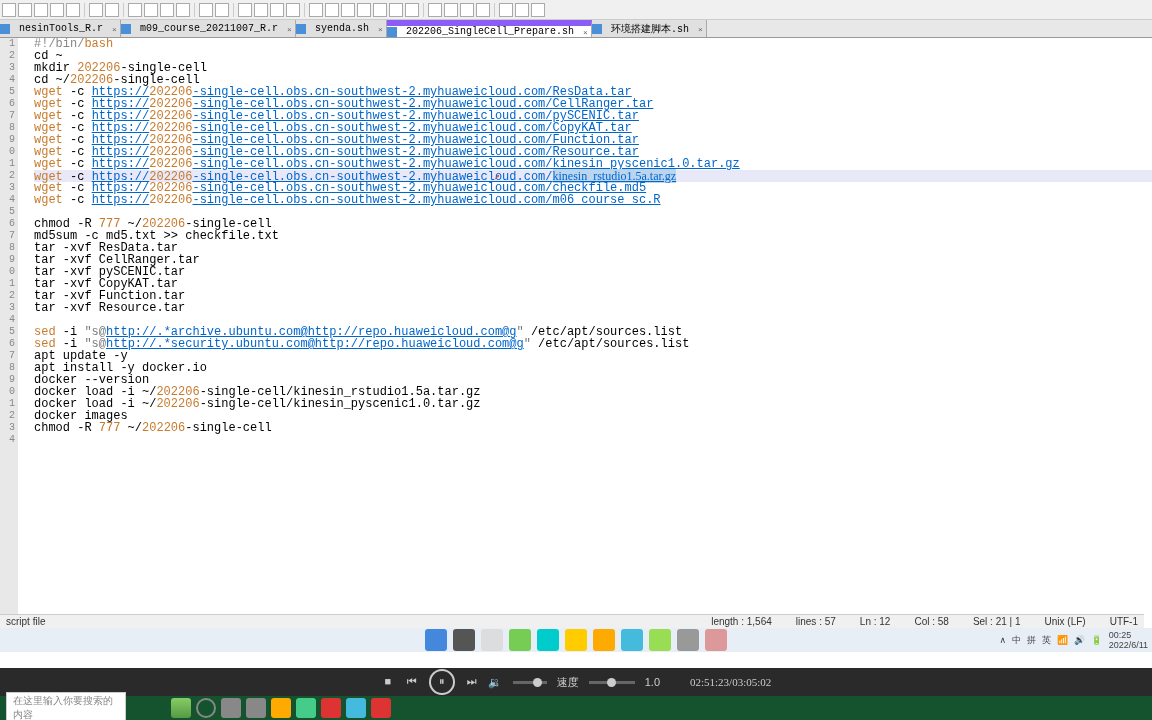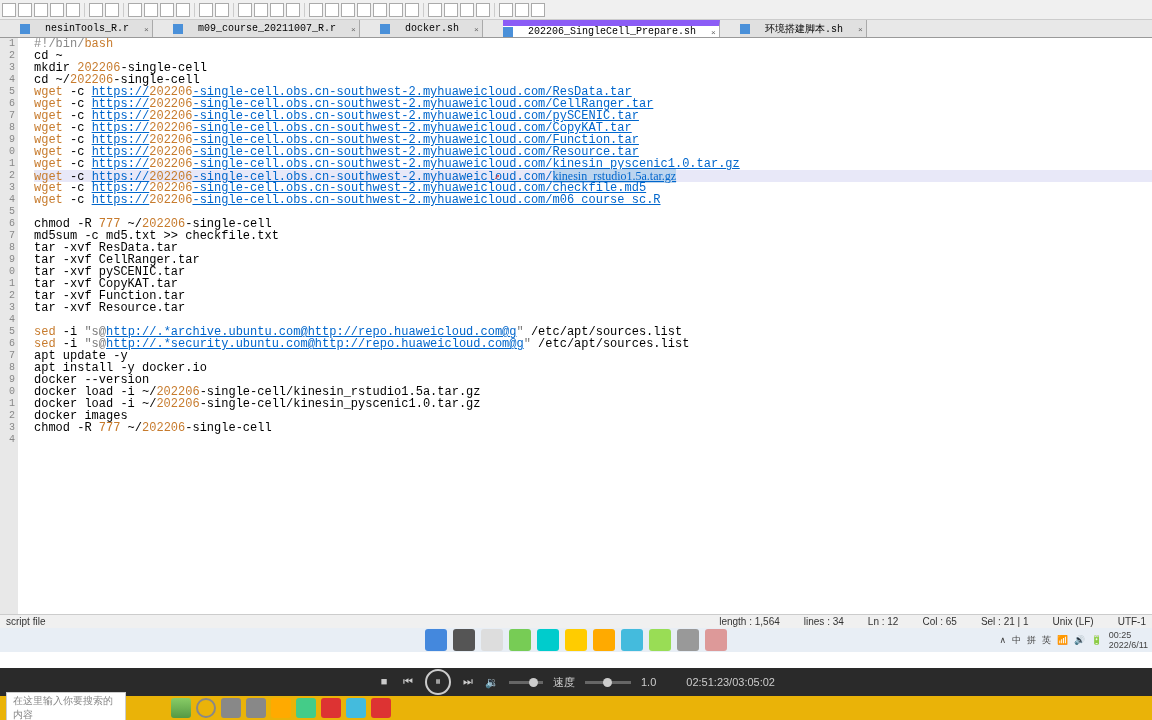--- a/index.html
+++ b/index.html
@@ -3,56 +3,56 @@
 <meta charset="utf-8">
 <style>
   * { margin: 0; padding: 0; box-sizing: border-box; }
   body { font-family: "Courier New", monospace; font-size: 12px; background: #fff; overflow: hidden; width: 1152px; height: 720px; position: relative; }
   
   .toolbar { height: 20px; background: #f0f0f0; border-bottom: 1px solid #ccc; display: flex; align-items: center; padding: 0 2px; gap: 2px; }
   .tb-btn { width: 14px; height: 14px; background: #fff; border: 1px solid #aaa; display: inline-block; }
   .tb-sep { width: 1px; height: 14px; background: #ccc; margin: 0 2px; }
   
   .tabbar { height: 18px; background: #e8e8e8; border-bottom: 1px solid #999; display: flex; align-items: stretch; font-size: 10px; }
-  .tab { padding: 1px 0; border-right: 1px solid #aaa; display: flex; align-items: center; gap: 15px; background: #e0e0e0; cursor: pointer; margin-left: 20px; }
+  .tab { padding: 1px 0; border-right: 1px solid #aaa; display: flex; align-items: center; gap: 9px; background: #e0e0e0; cursor: pointer; }
   .tab.active { background: #fff; border-top: 6px solid #8b5cf6; }
   .tab-icon { width: 10px; height: 10px; background: #4a90d9; display: inline-block; }
   .tab-close { width: 8px; height: 8px; font-size: 8px; color: #666; }
   
   .editor { position: relative; height: 576px; overflow: hidden; font-size: 12px; line-height: 12px; }
   .gutter { position: absolute; left: 0; top: 0; width: 18px; background: #e8e8e8; color: #888; text-align: right; padding-right: 3px; height: 100%; font-size: 10px; }
   .code { position: absolute; left: 34px; top: 0; white-space: pre; }
   .line { height: 12px; }
   .line.hl { background: #e8e8f8; width: 1130px; }
   
   .kw-sh { color: #888; }
   .kw-num { color: #c77b2d; }
   .kw-link { color: #0066cc; text-decoration: underline; }
   .kw-str { color: #7a7a7a; }
   .kw-sel { background: #bcd5ef; font-family: Liberation Serif, serif; }
   
-  .statusbar { position: absolute; top: 614px; left: 0; right: 0; height: 14px; background: #f0f0f0; border-top: 1px solid #ccc; font-size: 10px; display: flex; align-items: center; padding: 0 6px; color: #333; font-family: sans-serif; }
+  .statusbar { position: absolute; top: 614px; left: 0; right: 8px; height: 14px; background: #f0f0f0; border-top: 1px solid #ccc; font-size: 10px; display: flex; align-items: center; padding: 0 6px; color: #333; font-family: sans-serif; }
   .status-l { flex: 0 0 auto; }
   .status-spacer { flex: 1; }
   .status-item { margin-left: 24px; }
   
   .taskbar { position: absolute; top: 628px; left: 0; right: 0; height: 24px; background: #e8eef5; display: flex; align-items: center; justify-content: center; gap: 6px; }
   .tb-app { width: 22px; height: 22px; background: #4a90d9; border-radius: 3px; }
   .tb-right { position: absolute; right: 4px; font-size: 9px; color: #444; display: flex; align-items: center; gap: 6px; font-family: sans-serif; }
   
   .videobar { position: absolute; top: 668px; left: 0; right: 0; height: 28px; background: #2a2a2a; display: flex; align-items: center; justify-content: center; gap: 10px; }
   .vb-btn { width: 14px; height: 14px; color: #ccc; display: flex; align-items: center; justify-content: center; cursor: pointer; font-size: 11px; }
   .vb-play { width: 26px; height: 26px; border-radius: 50%; border: 2px solid #ccc; }
   .vb-slider { width: 34px; height: 3px; background: #666; position: relative; }
   .vb-slider::after { content: ''; position: absolute; left: 60%; top: -3px; width: 9px; height: 9px; background: #ccc; border-radius: 50%; }
   .vb-text { color: #ccc; font-size: 11px; font-family: sans-serif; }
   .vb-slider2 { width: 46px; height: 3px; background: #666; position: relative; }
   .vb-slider2::after { content: ''; position: absolute; left: 40%; top: -3px; width: 9px; height: 9px; background: #ccc; border-radius: 50%; }
   
-  .bottombar { position: absolute; top: 696px; left: 0; right: 0; height: 24px; background: #eab308; display: flex; align-items: center; padding: 12px 6px; font-size: 11px; font-family: sans-serif; }
+  .bottombar { position: absolute; top: 696px; left: 0; right: 0; height: 24px; background: #14532d; display: flex; align-items: center; padding: 12px 6px; font-size: 11px; font-family: sans-serif; }
   .search-box { background: #fff; border: 1px solid #ccc; padding: 1px 6px; width: 120px; color: #888; font-size: 10px; }
   .bb-app { width: 20px; height: 20px; border-radius: 3px; margin-left: 5px; }
   .caret-mark { position: absolute; color: #d44; font-size: 10px; }
 </style>
 </head>
 <body>
 
 <div class="toolbar">
   <span class="tb-btn"></span>
   <span class="tb-btn"></span>
@@ -100,21 +100,21 @@
       <span>nesinTools_R.r</span>
       <span class="tab-close">×</span>
     </div>
     <div class="tab">
       <span class="tab-icon"></span>
       <span>m09_course_20211007_R.r</span>
       <span class="tab-close">×</span>
     </div>
     <div class="tab">
       <span class="tab-icon"></span>
-      <span>docker.sh</span>
+      <span>syenda.sh</span>
       <span class="tab-close">×</span>
     </div>
     <div class="tab active">
       <span class="tab-icon"></span>
       <span>202206_SingleCell_Prepare.sh</span>
       <span class="tab-close">×</span>
     </div>
     <div class="tab">
       <span class="tab-icon"></span>
       <span>环境搭建脚本.sh</span>
@@ -160,23 +160,23 @@
       <div class="line">4</div>
     </div>
   <div class="code" id="code"><div class="line"><span class="kw-sh">#!/bin/</span><span class="kw-num">bash</span></div><div class="line"><span>cd ~</span></div><div class="line"><span>mkdir </span><span class="kw-num">202206</span><span>-single-cell</span></div><div class="line"><span>cd ~/</span><span class="kw-num">202206</span><span>-single-cell</span></div><div class="line"><span class="kw-num">wget</span><span> -c </span><span class="kw-link">https://</span><span class="kw-num">202206</span><span class="kw-link">-single-cell.obs.cn-southwest-2.myhuaweicloud.com/ResData.tar</span></div><div class="line"><span class="kw-num">wget</span><span> -c </span><span class="kw-link">https://</span><span class="kw-num">202206</span><span class="kw-link">-single-cell.obs.cn-southwest-2.myhuaweicloud.com/CellRanger.tar</span></div><div class="line"><span class="kw-num">wget</span><span> -c </span><span class="kw-link">https://</span><span class="kw-num">202206</span><span class="kw-link">-single-cell.obs.cn-southwest-2.myhuaweicloud.com/pySCENIC.tar</span></div><div class="line"><span class="kw-num">wget</span><span> -c </span><span class="kw-link">https://</span><span class="kw-num">202206</span><span class="kw-link">-single-cell.obs.cn-southwest-2.myhuaweicloud.com/CopyKAT.tar</span></div><div class="line"><span class="kw-num">wget</span><span> -c </span><span class="kw-link">https://</span><span class="kw-num">202206</span><span class="kw-link">-single-cell.obs.cn-southwest-2.myhuaweicloud.com/Function.tar</span></div><div class="line"><span class="kw-num">wget</span><span> -c </span><span class="kw-link">https://</span><span class="kw-num">202206</span><span class="kw-link">-single-cell.obs.cn-southwest-2.myhuaweicloud.com/Resource.tar</span></div><div class="line"><span class="kw-num">wget</span><span> -c </span><span class="kw-link">https://</span><span class="kw-num">202206</span><span class="kw-link">-single-cell.obs.cn-southwest-2.myhuaweicloud.com/kinesin_pyscenic1.0.tar.gz</span></div><div class="line hl"><span class="kw-num">wget</span><span> -c </span><span class="kw-link">https://</span><span class="kw-num">202206</span><span class="kw-link">-single-cell.obs.cn-southwest-2.myhuaweicloud.com/</span><span class="kw-link kw-sel">kinesin_rstudio1.5a.tar.gz</span></div><div class="line"><span class="kw-num">wget</span><span> -c </span><span class="kw-link">https://</span><span class="kw-num">202206</span><span class="kw-link">-single-cell.obs.cn-southwest-2.myhuaweicloud.com/checkfile.md5</span></div><div class="line"><span class="kw-num">wget</span><span> -c </span><span class="kw-link">https://</span><span class="kw-num">202206</span><span class="kw-link">-single-cell.obs.cn-southwest-2.myhuaweicloud.com/m06_course_sc.R</span></div><div class="line"></div><div class="line"><span>chmod -R </span><span class="kw-num">777</span><span> ~/</span><span class="kw-num">202206</span><span>-single-cell</span></div><div class="line"><span>md5sum -c md5.txt &gt;&gt; checkfile.txt</span></div><div class="line"><span>tar -xvf ResData.tar</span></div><div class="line"><span>tar -xvf CellRanger.tar</span></div><div class="line"><span>tar -xvf pySCENIC.tar</span></div><div class="line"><span>tar -xvf CopyKAT.tar</span></div><div class="line"><span>tar -xvf Function.tar</span></div><div class="line"><span>tar -xvf Resource.tar</span></div><div class="line"></div><div class="line"><span class="kw-num">sed</span><span> -i </span><span class="kw-str">"s@</span><span class="kw-link">http://.*archive.ubuntu.com@http://repo.huaweicloud.com@g</span><span class="kw-str">"</span><span> /etc/apt/sources.list</span></div><div class="line"><span class="kw-num">sed</span><span> -i </span><span class="kw-str">"s@</span><span class="kw-link">http://.*security.ubuntu.com@http://repo.huaweicloud.com@g</span><span class="kw-str">"</span><span> /etc/apt/sources.list</span></div><div class="line"><span>apt update -y</span></div><div class="line"><span>apt install -y docker.io</span></div><div class="line"><span>docker --version</span></div><div class="line"><span>docker load -i ~/</span><span class="kw-num">202206</span><span>-single-cell/kinesin_rstudio1.5a.tar.gz</span></div><div class="line"><span>docker load -i ~/</span><span class="kw-num">202206</span><span>-single-cell/kinesin_pyscenic1.0.tar.gz</span></div><div class="line"><span>docker images</span></div><div class="line"><span>chmod -R </span><span class="kw-num">777</span><span> ~/</span><span class="kw-num">202206</span><span>-single-cell</span></div><div class="line"></div></div>
   <span class="caret-mark" style="left:494px; top:133px;">↗</span>
 </div>
 
 <div class="statusbar">
   <span class="status-l">script file</span>
   <span class="status-spacer"></span>
   <span class="status-item">length : 1,564</span>
-  <span class="status-item">lines : 34</span>
+  <span class="status-item">lines : 57</span>
   <span class="status-item">Ln : 12</span>
-  <span class="status-item">Col : 65</span>
+  <span class="status-item">Col : 58</span>
   <span class="status-item">Sel : 21 | 1</span>
   <span class="status-item">Unix (LF)</span>
   <span class="status-item">UTF-1</span>
 </div>
 
 <div class="taskbar" id="taskbar">
   <div class="tb-app" style="background: rgb(68, 136, 221);"></div>
     <div class="tb-app" style="background: rgb(85, 85, 85);"></div>
     <div class="tb-app" style="background: rgb(221, 221, 221);"></div>
     <div class="tb-app" style="background: rgb(119, 204, 85);"></div>
@@ -202,21 +202,21 @@
 <div class="videobar">
   <span class="vb-btn">■</span>
   <span class="vb-btn">⏮</span>
   <span class="vb-btn vb-play">⏸</span>
   <span class="vb-btn">⏭</span>
   <span class="vb-btn">🔉</span>
   <span class="vb-slider"></span>
   <span class="vb-text">速度</span>
   <span class="vb-slider2"></span>
   <span class="vb-text">1.0</span>
-  <span class="vb-text" style="margin-left:20px;">02:51:23/03:05:02</span>
+  <span class="vb-text" style="margin-left:20px;font-family:Liberation Serif, serif;">02:51:23/03:05:02</span>
 </div>
 
 <div class="bottombar">
   <span class="search-box">在这里输入你要搜索的内容</span>
   <span style="flex:0 0 40px"></span>
   <span class="bb-app" style="background:linear-gradient(#8c6,#594)"></span>
   <span class="bb-app" style="background:none;border:2px solid #888;border-radius:50%"></span>
   <div id="bottom-apps" style="display:flex">
       <div class="bb-app" style="background: rgb(136, 136, 136);"></div>
       <div class="bb-app" style="background: rgb(136, 136, 136);"></div>

